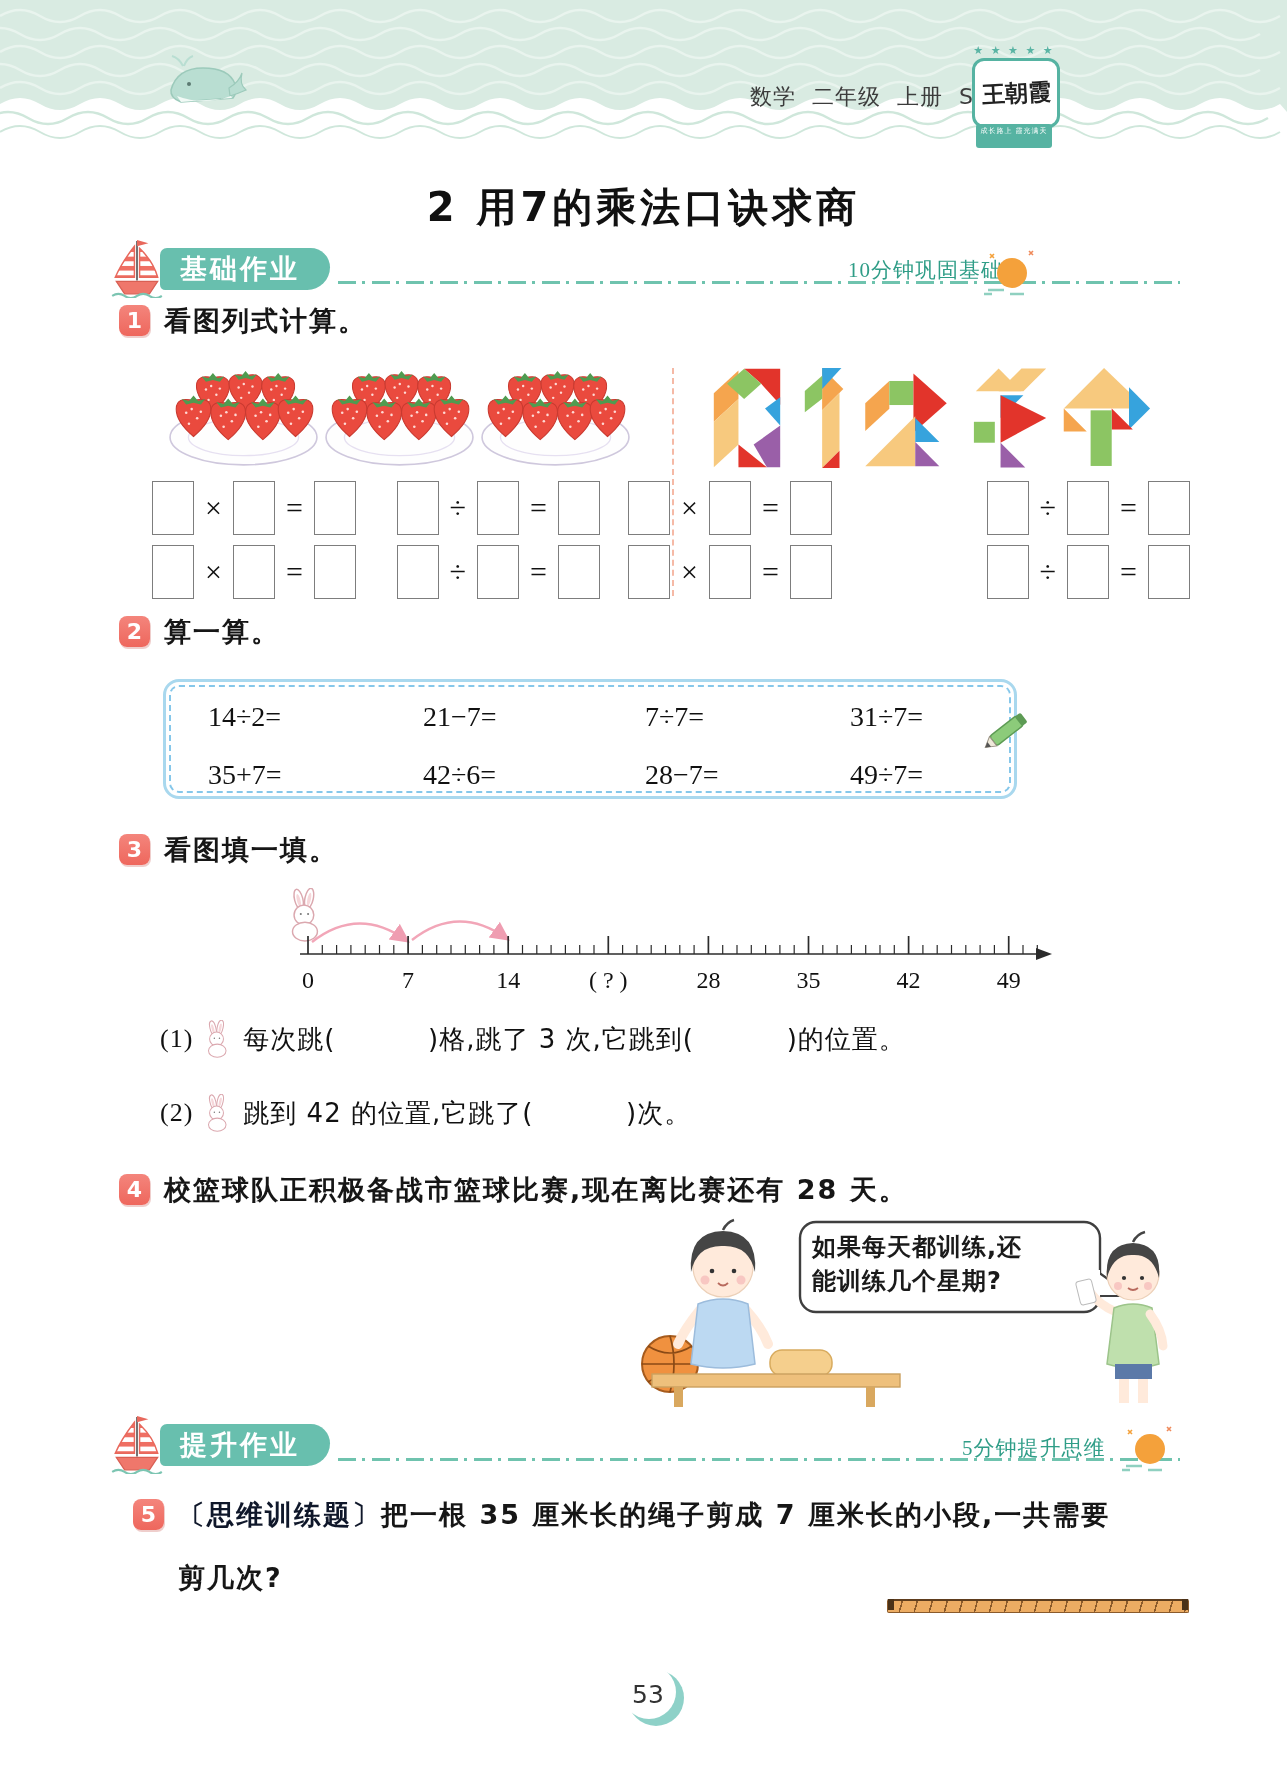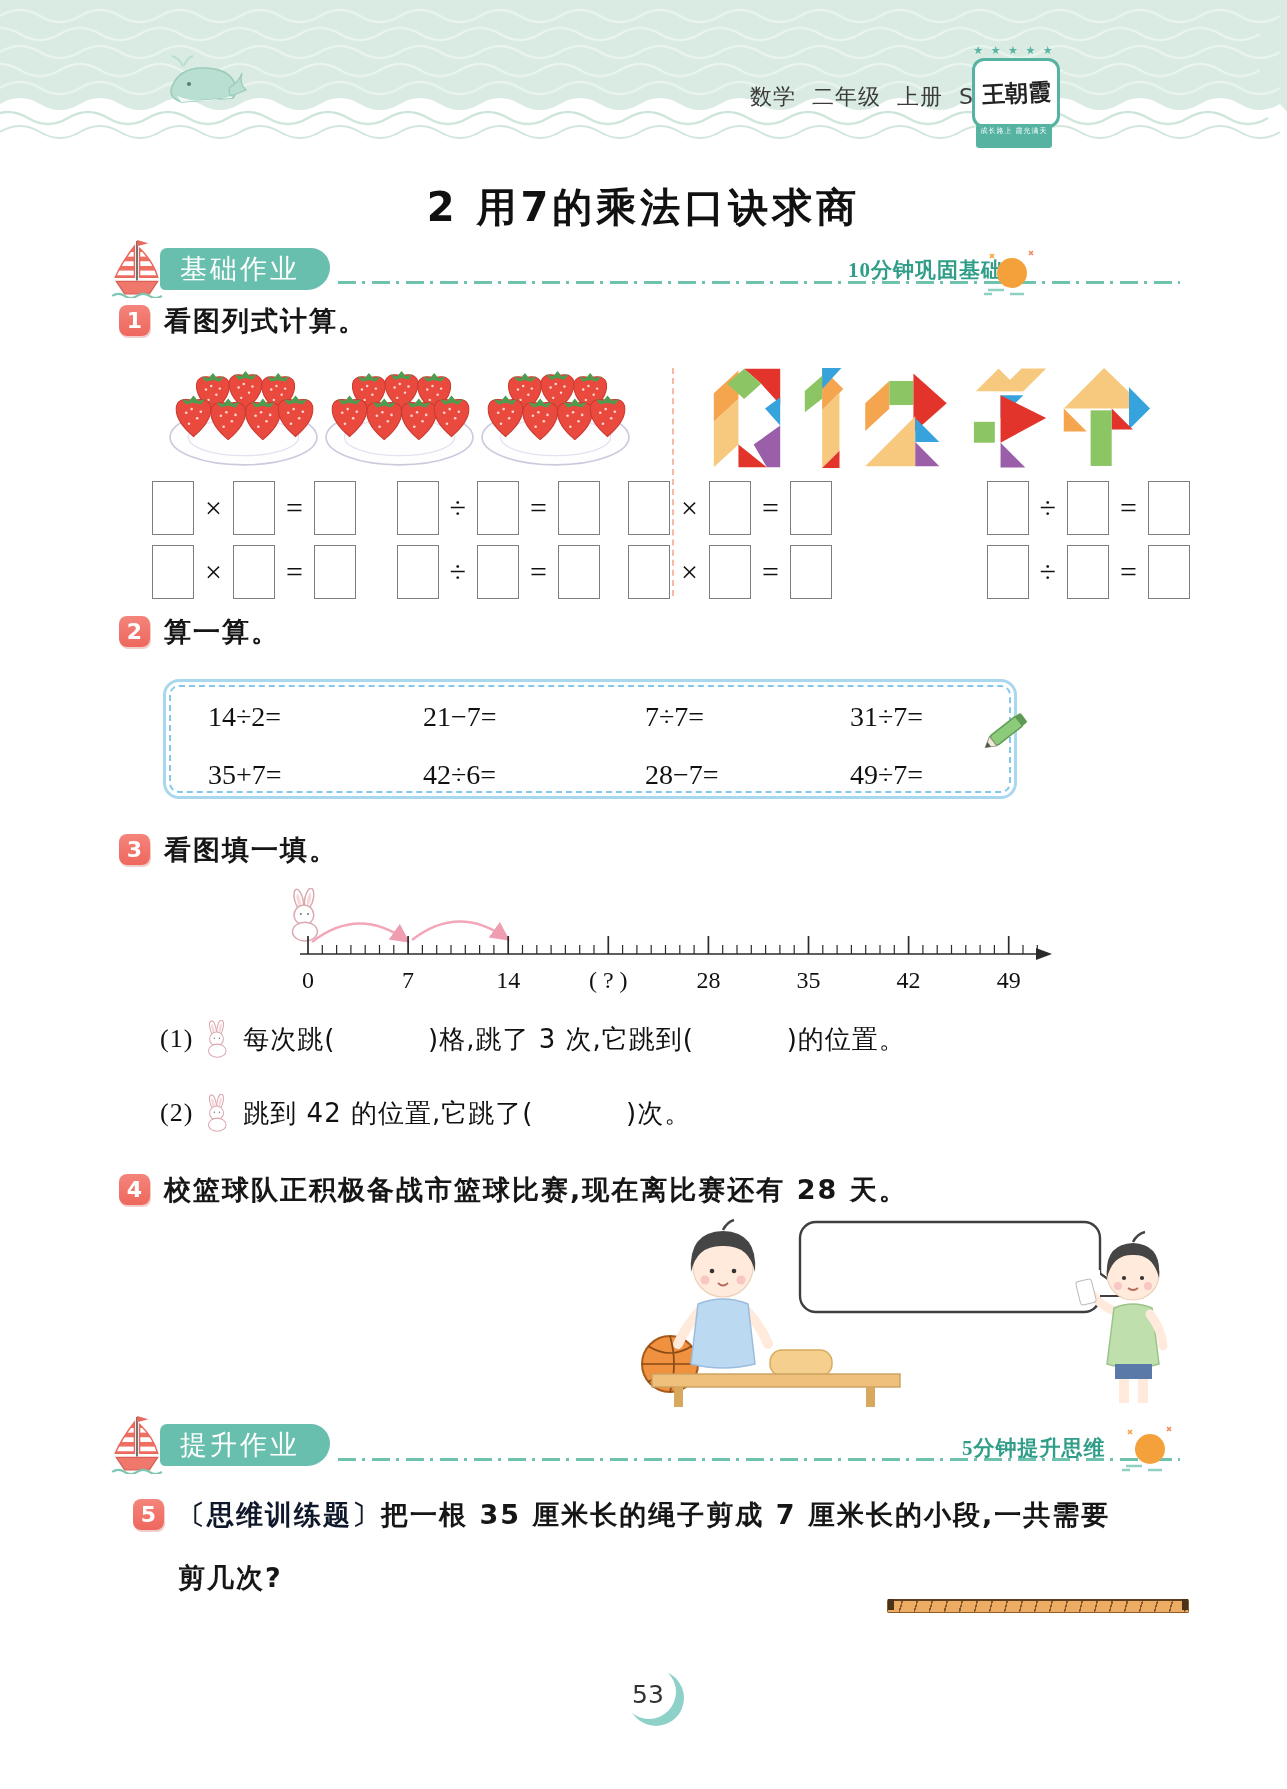--- a/index.html
+++ b/index.html
@@ -15,24 +15,24 @@
   .logo-box{position:absolute;left:6px;top:10px;width:82px;height:64px;background:#fff;border:3px solid #56b3a2;border-radius:12px;
             display:flex;align-items:center;justify-content:center;}
   .logo-title{font-family:"Liberation Serif","DejaVu Serif",serif;font-size:23px;font-weight:bold;color:#222;transform:rotate(-3deg);}
   .logo-ribbon{position:absolute;left:10px;top:76px;width:76px;height:24px;background:#56b3a2;border-radius:3px;
                color:#fff;font-size:7px;text-align:center;line-height:14px;letter-spacing:1px;white-space:nowrap;overflow:hidden;}
 
   
   .page-title{left:0;top:180px;width:1287px;text-align:center;font-size:40px;font-weight:800;letter-spacing:4px;color:#111;}
 
   
-  .banner-flag{height:42px;background:#68bfae;color:#fff;font-size:27px;font-weight:400;letter-spacing:3px;
+  .banner-flag{height:42px;background:#68bfae;color:#fff;font-size:27px;font-weight:700;letter-spacing:3px;
                display:flex;align-items:center;padding:0 30px 0 20px;border-radius:8px 22px 26px 6px;}
   .dashline{height:3px;background-image:repeating-linear-gradient(90deg,#6fc3ae 0 18px,transparent 18px 24px,#6fc3ae 24px 27px,transparent 27px 34px);}
-  .timer-text{font-family:"Liberation Serif","DejaVu Serif",serif;font-weight:bold;font-size:21px;color:#2f9d87;letter-spacing:1px;}
+  .timer-text{font-family:"Liberation Serif","DejaVu Serif",serif;font-weight:normal;font-size:21px;color:#2f9d87;letter-spacing:1px;}
 
   
   .prob{display:flex;align-items:flex-start;gap:14px;}
   .pnum{flex:0 0 auto;width:31px;height:31px;margin-top:2px;background:linear-gradient(180deg,#f4857c,#ee675d);
         border-radius:8px;color:#fff;font-weight:bold;font-size:22px;display:flex;align-items:center;justify-content:center;
         box-shadow:1px 2px 0 rgba(190,60,50,.25);}
   .ptitle{font-size:27px;font-weight:700;color:#161616;letter-spacing:2px;}
   .ptag{color:#0f172a;font-weight:700;}
 
   
@@ -468,20 +468,24 @@
       <circle cx="496" cy="66" r="2.1" fill="#333"></circle>
         <circle cx="514" cy="66" r="2.1" fill="#333"></circle>
       <circle cx="490" cy="74" r="4" fill="#f8c7c2"></circle>
         <circle cx="520" cy="74" r="4" fill="#f8c7c2"></circle>
       <path d="M500 76 Q505 80 510 76" stroke="#b86a5e" stroke-width="1.7" fill="none"></path>
       <rect x="487" y="152" width="37" height="15" fill="#5b79a8"></rect>
       <rect x="491" y="167" width="10" height="24" fill="#ffeadb"></rect>
       <rect x="510" y="167" width="10" height="24" fill="#ffeadb"></rect>
     </g>
   </svg>
+  <div class="abs bubble-text">
+    <div>如果每天都训练,还</div>
+    <div>能训练几个星期?</div>
+  </div>
 
   <svg class="abs" style="left:110px;top:1414px" width="54" height="60" viewBox="0 0 52 58">
       <use href="#sailboat"></use>
     </svg>
   <div class="abs banner-flag" style="left:160px;top:1424px">提升作业</div>
   <div class="abs dashline" style="left:338px;top:1458px;width:842px"></div>
   <div class="abs timer-text" style="left:962px;top:1434px">5分钟提升思维</div>
   <svg class="abs" style="left:1120px;top:1424px" width="56" height="50" viewBox="0 0 56 50">
       <use href="#sunset"></use>
     </svg>

